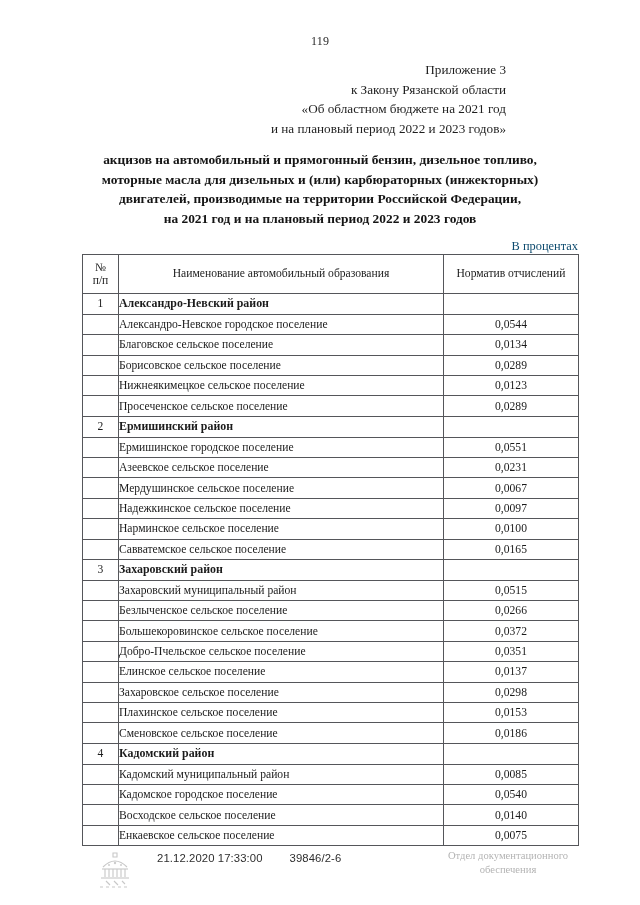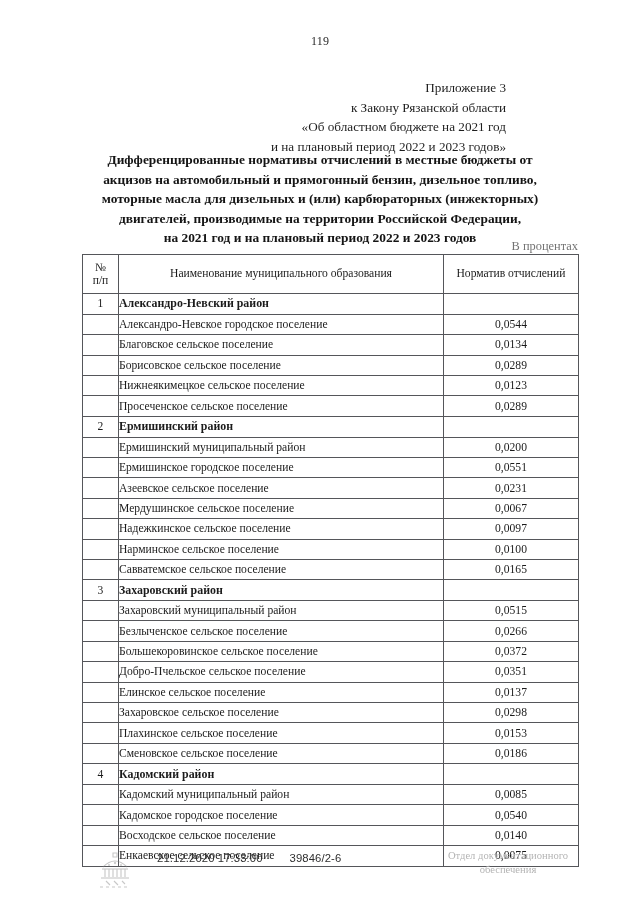--- a/index.html
+++ b/index.html
@@ -39,21 +39,20 @@
   
   .appendix-block {
     position: absolute;
     top: 60px;
     right: 62px;
     text-align: right;
     font-size: 13.2px;
     line-height: 19.5px;
     color: #1e1e1e;
     white-space: nowrap;
-    margin-top: 18px;
   }
   .appendix-block div { display: block; }
 
   
   .doc-title {
     position: absolute;
     top: 150px;
     left: 62px;
     width: 516px;
     text-align: center;
@@ -65,21 +64,21 @@
   .doc-title div { display: block; }
 
   
   .units-caption {
     position: absolute;
     top: 239px;
     left: 82px;
     width: 496px;
     text-align: right;
     font-size: 12.4px;
-    color: #737373;
+    color: #0c4a6e;
   }
 
   
   .tbl-wrap {
     position: absolute;
     top: 254px;
     left: 82px;
     width: 496px;
   }
   table.norms {
@@ -180,21 +179,20 @@
   <div class="page-number">119</div>
 
   <div class="appendix-block">
     <div>Приложение 3</div>
     <div>к Закону Рязанской области</div>
     <div>«Об областном бюджете на 2021 год</div>
     <div>и на плановый период 2022 и 2023 годов»</div>
   </div>
 
   <div class="doc-title">
-    <div>Дифференцированные нормативы отчислений в местные бюджеты от</div>
     <div>акцизов на автомобильный и прямогонный бензин, дизельное топливо,</div>
     <div>моторные масла для дизельных и (или) карбюраторных (инжекторных)</div>
     <div>двигателей, производимые на территории Российской Федерации,</div>
     <div>на 2021 год и на плановый период 2022 и 2023 годов</div>
   </div>
 
   <div class="units-caption">В процентах</div>
 
   <div class="tbl-wrap">
     <table class="norms">
@@ -202,21 +200,21 @@
         <col class="c-num">
         <col class="c-name">
         <col class="c-rate">
       </colgroup>
       <thead>
         <tr>
           <th class="h-num">
             <span>№</span><br>
             <span>п/п</span>
           </th>
-          <th>Наименование муниципального образования</th>
+          <th>Наименование автомобильный образования</th>
           <th>Норматив отчислений</th>
         </tr>
       </thead>
       <tbody id="norms-body">
           <tr class="group-row">
             <td class="num">1</td>
             <td class="name group">Александро-Невский район</td>
             <td class="rate"></td>
           </tr>
           <tr>
@@ -241,25 +239,20 @@
           </tr>
           <tr>
             <td class="num"></td>
             <td class="name">Просеченское сельское поселение</td>
             <td class="rate">0,0289</td>
           </tr>
           <tr class="group-row">
             <td class="num">2</td>
             <td class="name group">Ермишинский район</td>
             <td class="rate"></td>
-          </tr>
-          <tr>
-            <td class="num"></td>
-            <td class="name">Ермишинский муниципальный район</td>
-            <td class="rate">0,0200</td>
           </tr>
           <tr>
             <td class="num"></td>
             <td class="name">Ермишинское городское поселение</td>
             <td class="rate">0,0551</td>
           </tr>
           <tr>
             <td class="num"></td>
             <td class="name">Азеевское сельское поселение</td>
             <td class="rate">0,0231</td>

